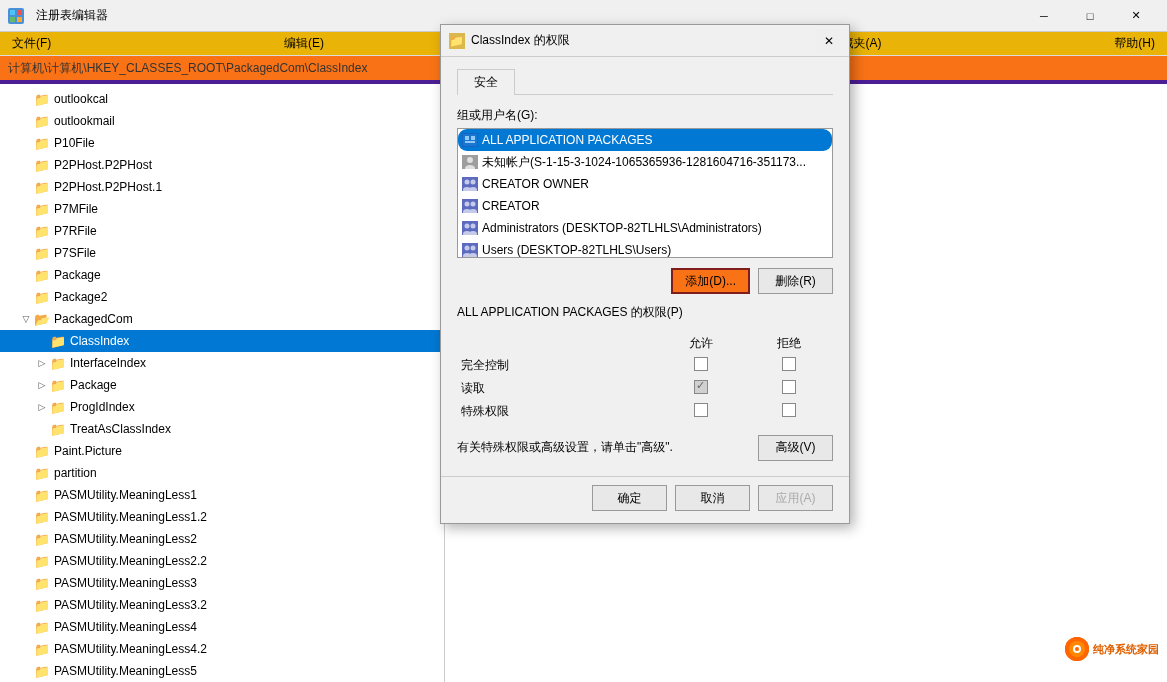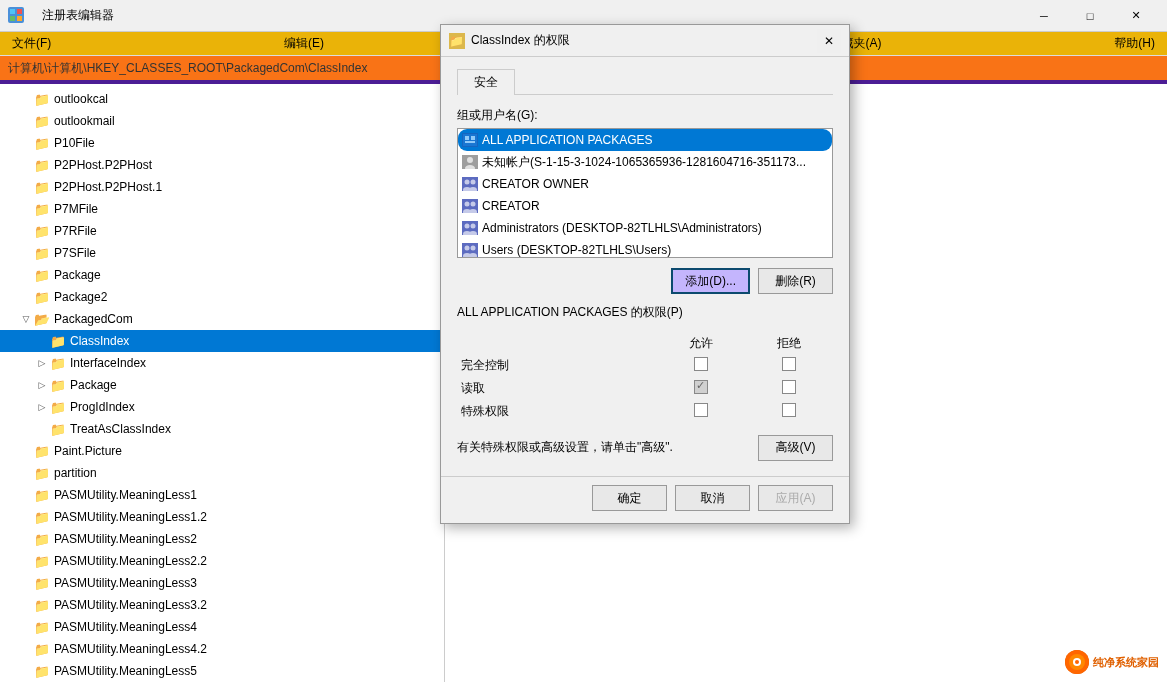--- a/index.html
+++ b/index.html
@@ -26,22 +26,22 @@
       height: 32px;
       background: #f0f0f0;
       display: flex;
       align-items: center;
       justify-content: space-between;
       padding: 0 8px;
       border-bottom: 1px solid #ccc;
     }
     .title-bar-left {
       display: flex;
-      align-items: flex-start;
-      gap: 18px;
+      align-items: flex-end;
+      gap: 12px;
     }
     .title-bar-icon {
       width: 16px;
       height: 16px;
       background: #4a90d9;
       border-radius: 2px;
       display: flex;
       align-items: center;
       justify-content: center;
       font-size: 9px;
@@ -295,22 +295,22 @@
       padding: 0 12px;
       font-size: 12px;
       cursor: pointer;
       background: #e8e8e8;
       border: 1px solid #999;
       display: flex;
       align-items: center;
       justify-content: center;
     }
     .btn.highlighted {
-      border: 2px solid #0c4a6e;
-      background: #c4b5fd;
+      border: 2px solid #7f1d1d;
+      background: #f97316;
     }
 
     
     .perms-section-label {
       font-size: 12px;
       margin-bottom: 12px;
       color: #000;
     }
     .perms-table {
       width: 100%;
@@ -370,21 +370,21 @@
       display: flex;
       justify-content: flex-end;
       gap: 8px;
       padding: 8px 16px 12px;
       border-top: 1px solid #ccc;
     }
 
     
     .watermark {
       position: absolute;
-      bottom: 8px;
+      bottom: 21px;
       right: 8px;
       display: flex;
       align-items: center;
       gap: 4px;
     }
     .watermark-icon {
       width: 24px;
       height: 24px;
       background: radial-gradient(circle, #ff8800, #cc4400);
       border-radius: 50%;

